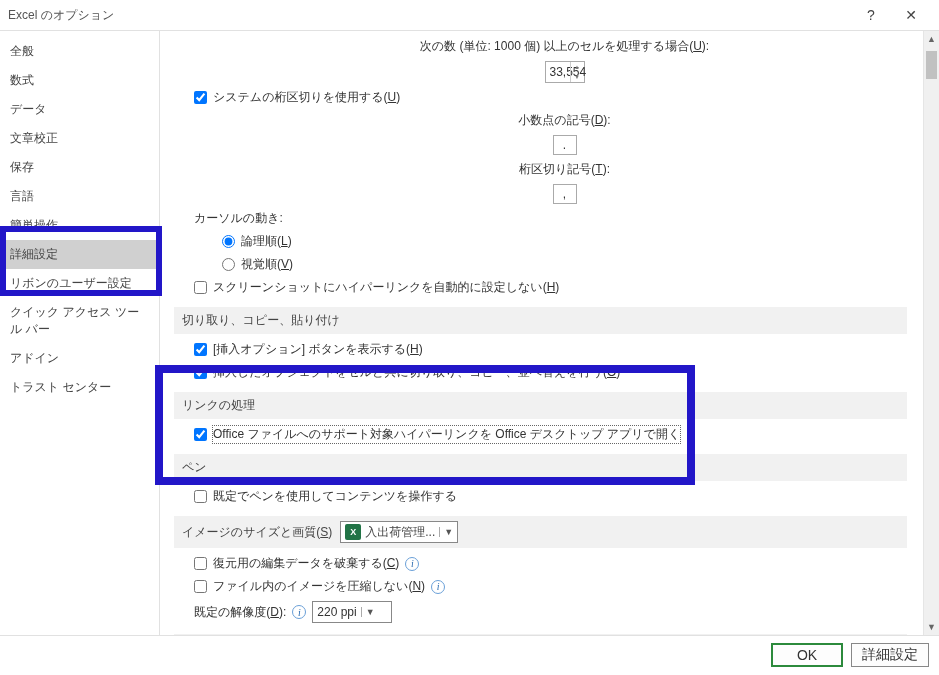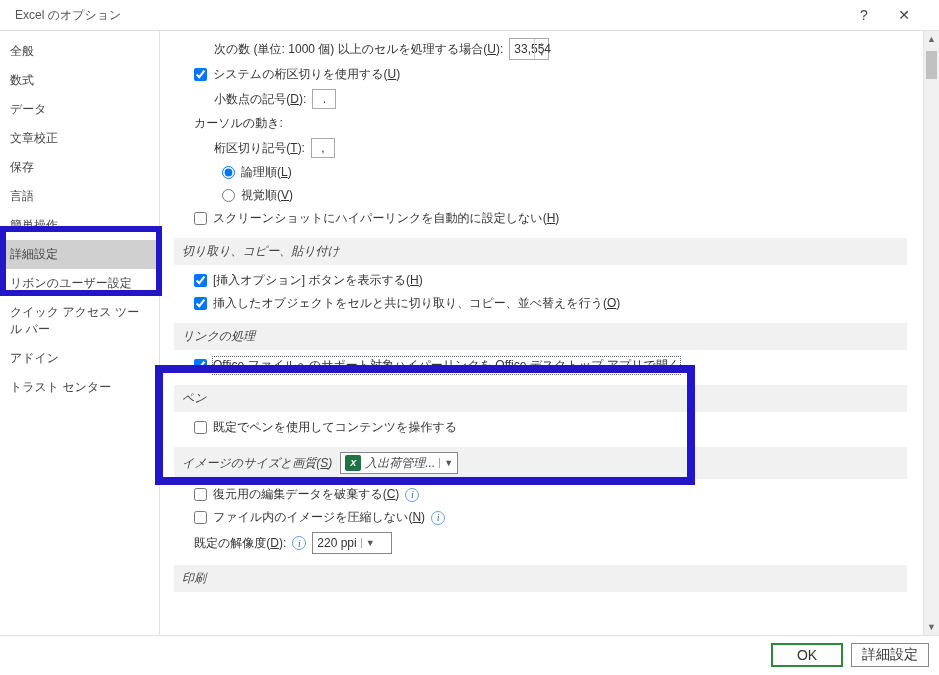--- a/index.html
+++ b/index.html
@@ -9,21 +9,21 @@
   background: #fff;
   width: 939px;
   height: 675px;
   overflow: hidden;
   color: #333;
 }
 .titlebar {
   display: flex;
   align-items: center;
   height: 30px;
-  padding: 0 15px;
+  padding: 0 8px;
   border-bottom: 0px solid #ddd;
 }
 .titlebar-title { flex: 1; font-size: 12px; color: #555; }
 .titlebar-btn {
   width: 40px; height: 28px;
   display: flex; align-items: center; justify-content: center;
   font-size: 14px; color: #444;
 }
 .shell {
   display: flex;
@@ -91,32 +91,31 @@
 .scrollbar .arrow.down { bottom: 0; }
 .row {
   display: flex;
   align-items: center;
   gap: 6px;
   padding: 3px 0;
   font-size: 12px;
   color: #333;
 }
 .row.indent1 { padding-left: 20px; }
-.row.indent2 { padding-left: 40px; }
+.row.indent2 { padding-left: 40px; flex-direction: column; }
 .row.indent3 { padding-left: 48px; }
 .section-head {
   background: #f1f1f1;
   padding: 5px 8px;
   font-size: 12px;
   color: #444;
   margin: 8px 8px 4px 0;
   display: flex;
   align-items: center;
   gap: 8px;
-  font-style: italic;
 }
 .numeric-input {
   width: 40px; height: 22px;
   border: 1px solid #aaa;
   padding: 0 16px 0 4px;
   font-size: 12px;
   position: relative;
   display: inline-flex; align-items: center;
   background: #fff;
 }
@@ -249,27 +248,27 @@
       <div class="row indent1">
         <input type="checkbox" checked="" style="">
         <span><span>システムの桁区切りを使用する(</span><span class="underline">U</span><span>)</span></span>
       </div>
 
       <div class="row indent2">
         <span><span>小数点の記号(</span><span class="underline">D</span><span>):</span></span>
         <span class="small-input">.</span>
       </div>
 
-      <div class="row indent1">
-        <span>カーソルの動き:</span>
-      </div>
-
       <div class="row indent2">
         <span><span>桁区切り記号(</span><span class="underline">T</span><span>):</span></span>
         <span class="small-input">,</span>
+      </div>
+
+      <div class="row indent1">
+        <span>カーソルの動き:</span>
       </div>
       <div class="row indent3">
         <input type="radio" name="cur" checked="" style="">
         <span><span>論理順(</span><span class="underline">L</span><span>)</span></span>
       </div>
       <div class="row indent3">
         <input type="radio" name="cur" style="">
         <span><span>視覚順(</span><span class="underline">V</span><span>)</span></span>
       </div>
 

